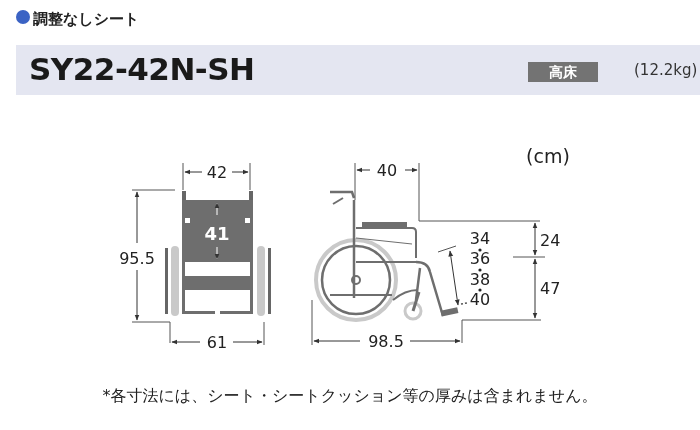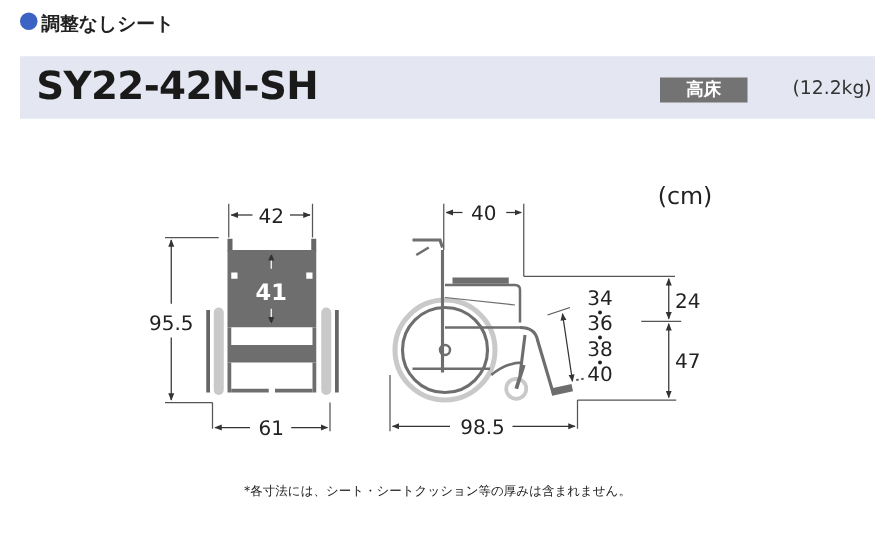--- a/index.html
+++ b/index.html
@@ -8,21 +8,21 @@
   .section-label { position: absolute; left: 16px; top: 10px; font-size: 15px; font-weight: bold; color: #222;
                    display: flex; align-items: flex-start; }
   .dot { width: 14px; height: 14px; border-radius: 50%; background: #3b63c4; margin-right: 3px; display: inline-block; }
   .header-bar { position: absolute; left: 16px; top: 45px; width: 696px; height: 50px; background: #e4e6f1; }
   .model-name { position: absolute; left: 13px; top: 6px; font-size: 31px; font-weight: bold; color: #1a1a1a;
                 font-family: "DejaVu Sans", sans-serif; letter-spacing: -0.5px; }
   .badge { position: absolute; left: 512px; top: 17px; width: 70px; height: 20px; background: #737373; color: #fff;
            font-size: 14px; font-weight: bold; text-align: center; line-height: 20px; }
   .weight { position: absolute; left: 590px; top: 16px; font-size: 15px; color: #333; margin-left: 28px; }
   svg.drawing { position: absolute; left: 0; top: 0; }
-  .footnote { position: absolute; left: 0; width: 700px; top: 386px; text-align: center; font-size: 10px; color: #222; }
+  .footnote { position: absolute; left: 0; width: 700px; top: 386px; text-align: center; font-size: 16px; color: #222; }
 </style>
 </head>
 <body>
 
 <div class="section-label">
   <span class="dot"></span>
   <span>調整なしシート</span>
 </div>
 
 <div class="header-bar">

